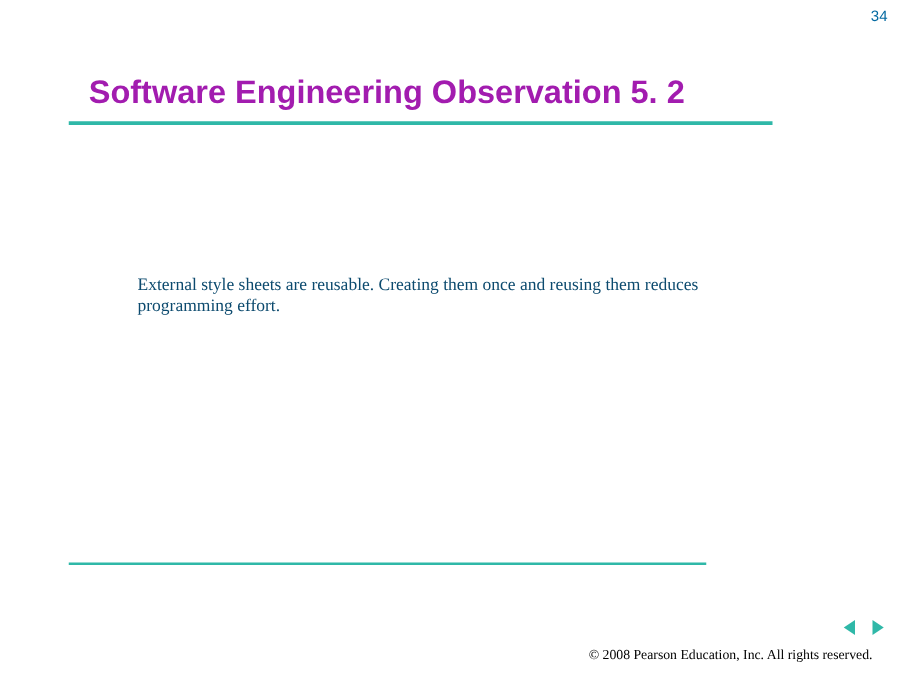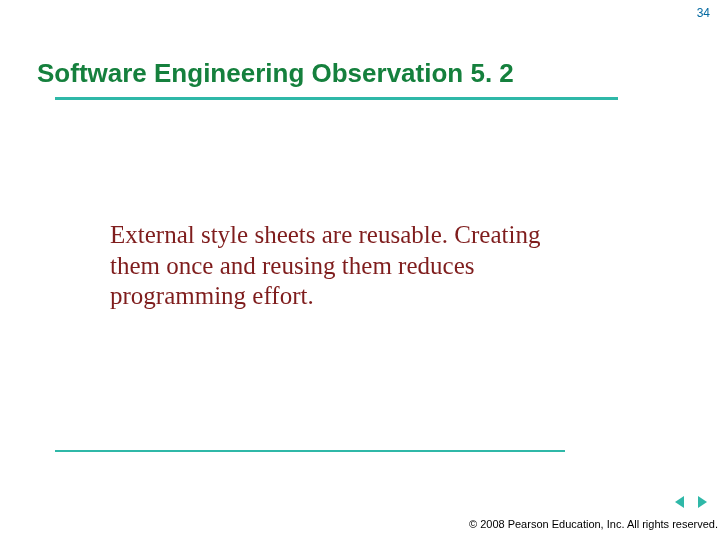--- a/index.html
+++ b/index.html
@@ -15,56 +15,56 @@
     position: absolute;
     top: 6px;
     right: 10px;
     font-family: Arial, Helvetica, sans-serif;
     font-size: 12px;
     color: #0369a1;
   }
   .title {
     position: absolute;
     top: 58px;
-    left: 37px;
+    left: 71px;
     font-family: Arial, Helvetica, sans-serif;
     font-size: 26px;
     font-weight: bold;
-    color: #15803d;
+    color: #a21caf;
   }
   .title-rule {
     position: absolute;
     top: 97px;
     left: 55px;
     width: 563px;
     height: 0;
     border-top: 3px solid #2fb8a8;
   }
   .body-text {
     position: absolute;
     top: 220px;
     left: 110px;
     width: 480px;
-    font-size: 25px;
+    font-size: 14px;
     line-height: 1.22;
-    color: #7f1d1d;
+    color: #0c4a6e;
   }
   .footer-rule {
     position: absolute;
     top: 450px;
     left: 55px;
     width: 510px;
     height: 0;
     border-top: 2px solid #2fb8a8;
   }
   .copyright {
     position: absolute;
     bottom: 10px;
-    right: 2px;
-    font-family: Liberation Sans, sans-serif;
+    right: 22px;
+    font-family: Liberation Serif, serif;
     font-size: 11px;
     color: #000;
     text-align: right;
   }
   .nav-arrows {
     position: absolute;
     bottom: 30px;
     right: 10px;
     display: flex;
     gap: 6px;

